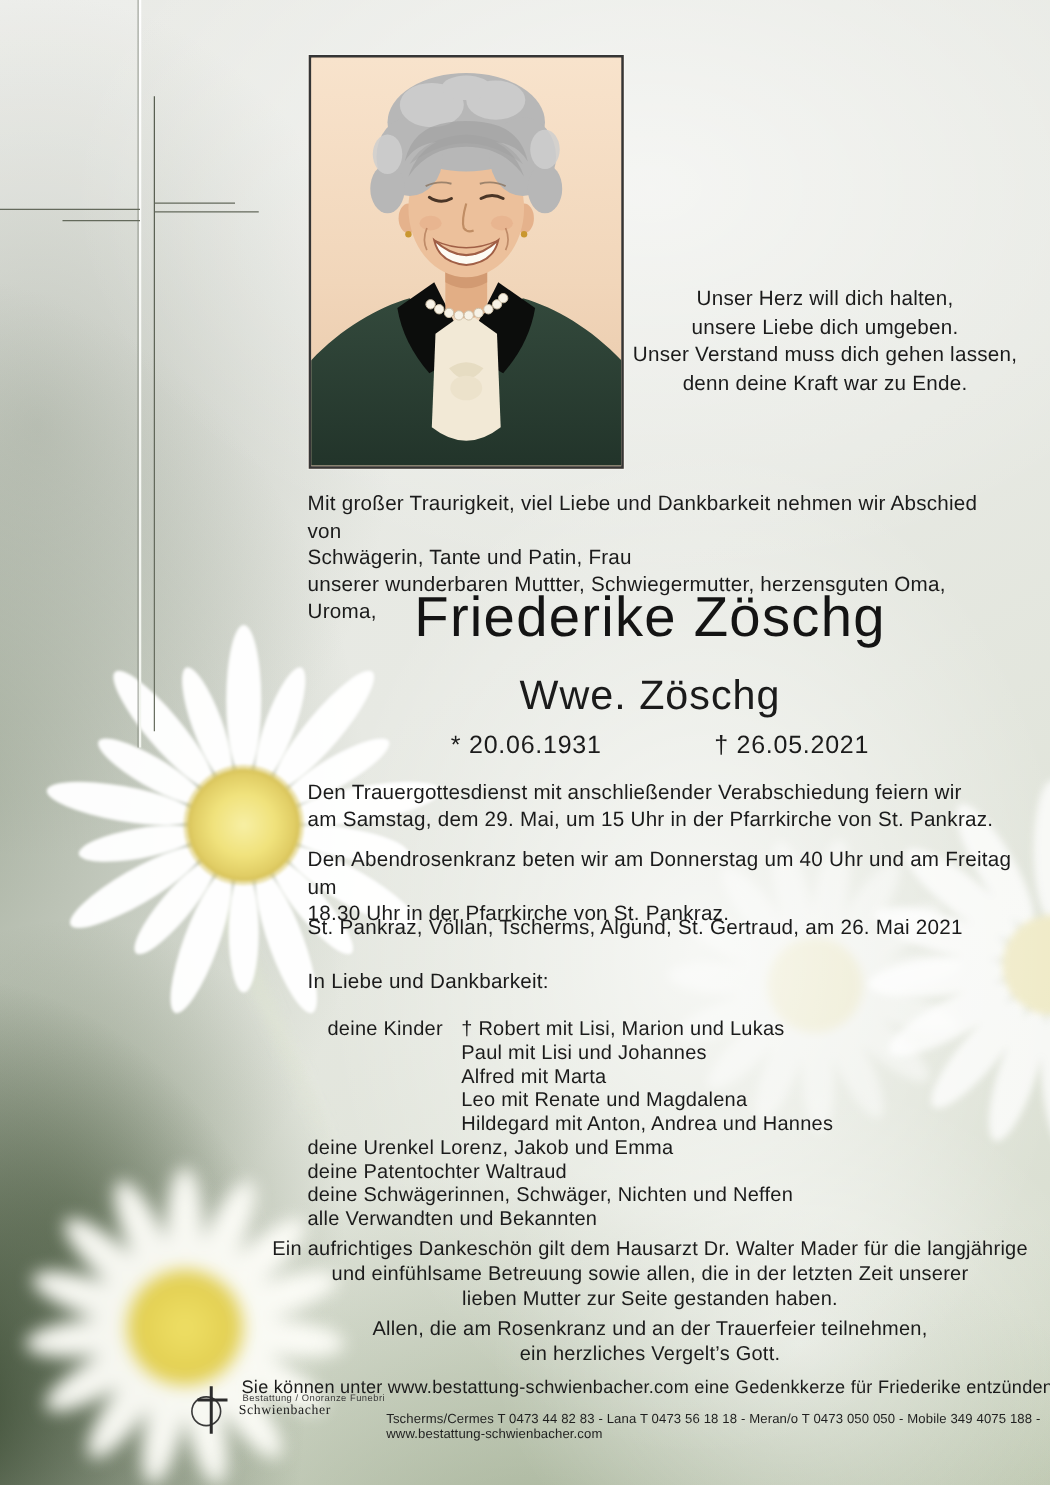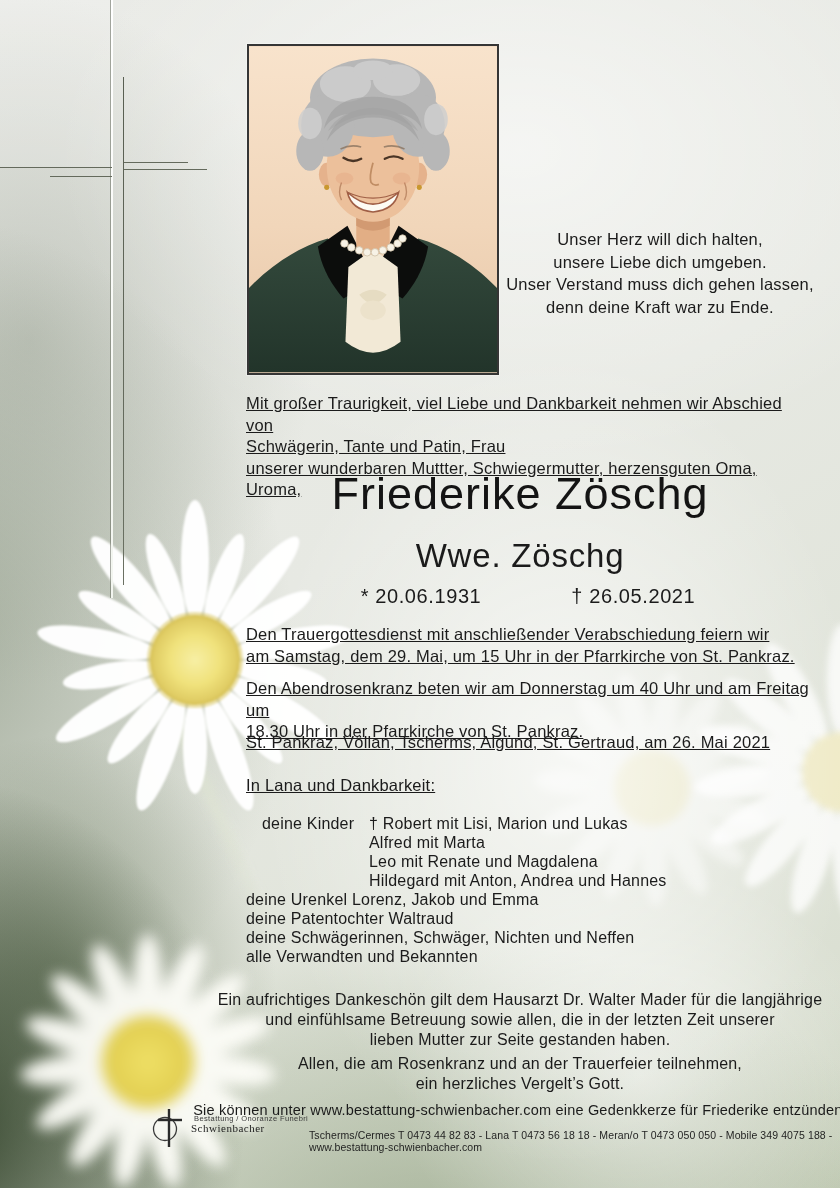--- a/index.html
+++ b/index.html
@@ -47,21 +47,21 @@
   .d3{left:532px; top:668px; filter:blur(4px); opacity:0.5;}
   .d4{left:692px; top:622px; filter:blur(3px); opacity:0.8;}
   
   .photo{position:absolute; left:247px; top:44px; width:252px; height:331px;
     border:2px solid #353535; box-sizing:border-box; background:#f2d8bf;
     box-shadow:0 0 0 1px rgba(255,255,255,0.3);}
   .photo svg{display:block; width:100%; height:100%;}
   
   .poem{position:absolute; left:505px; top:228px; width:310px; text-align:center;
     font-size:16.5px; line-height:22.5px; letter-spacing:0.2px;}
-  .para{position:absolute; left:246px; width:565px; font-size:16.5px; line-height:21.5px; letter-spacing:0.2px;text-decoration:underline;}
+  .para{position:absolute; left:246px; width:565px; font-size:16.5px; line-height:21.5px; letter-spacing:0.2px;}
   .intro{top:393px;}
   .titleblock{position:absolute; left:205px; top:468px; width:630px; text-align:center;}
   .name{font-size:45px; line-height:52px; font-weight:400; letter-spacing:1px; color:#141414;text-align:center;}
   .widow{font-size:33px; line-height:44px; margin-top:14px; letter-spacing:0.8px;}
   .dates{font-size:20px; margin-top:7px; letter-spacing:0.6px;}
   .dates span{display:inline-block;margin-left:16px;}
   .dates .gap{width:58px;}
   .p1{top:624px;} .p2{top:678px;} .p3{top:732px;} .greeting{top:775px;}
   .family{position:absolute; left:246px; top:814px; width:565px; font-size:16px; line-height:19px; letter-spacing:0.2px;}
   .family-row{display:flex;margin-left:16px;}
@@ -315,27 +315,28 @@
 
   <div class="para p1">
     <div>Den Trauergottesdienst mit anschließender Verabschiedung feiern wir</div>
     <div>am Samstag, dem 29. Mai, um 15 Uhr in der Pfarrkirche von St. Pankraz.</div>
   </div>
   <div class="para p2">
     <div>Den Abendrosenkranz beten wir am Donnerstag um 40 Uhr und am Freitag um</div>
     <div>18.30 Uhr in der Pfarrkirche von St. Pankraz.</div>
   </div>
   <div class="para p3">St. Pankraz, Völlan, Tscherms, Algund, St. Gertraud, am 26. Mai 2021</div>
-  <div class="para greeting">In Lana und Dankbarkeit:</div>
+  <div class="para greeting">In Liebe und Dankbarkeit:</div>
 
   <div class="family">
     <div class="family-row">
       <div class="family-label">deine Kinder</div>
       <div>
         <div>† Robert mit Lisi, Marion und Lukas</div>
+        <div>Paul mit Lisi und Johannes</div>
         <div>Alfred mit Marta</div>
         <div>Leo mit Renate und Magdalena</div>
         <div>Hildegard mit Anton, Andrea und Hannes</div>
       </div>
     </div>
     <div>deine Urenkel Lorenz, Jakob und Emma</div>
     <div>deine Patentochter Waltraud</div>
     <div>deine Schwägerinnen, Schwäger, Nichten und Neffen</div>
     <div>alle Verwandten und Bekannten</div>
   </div>

